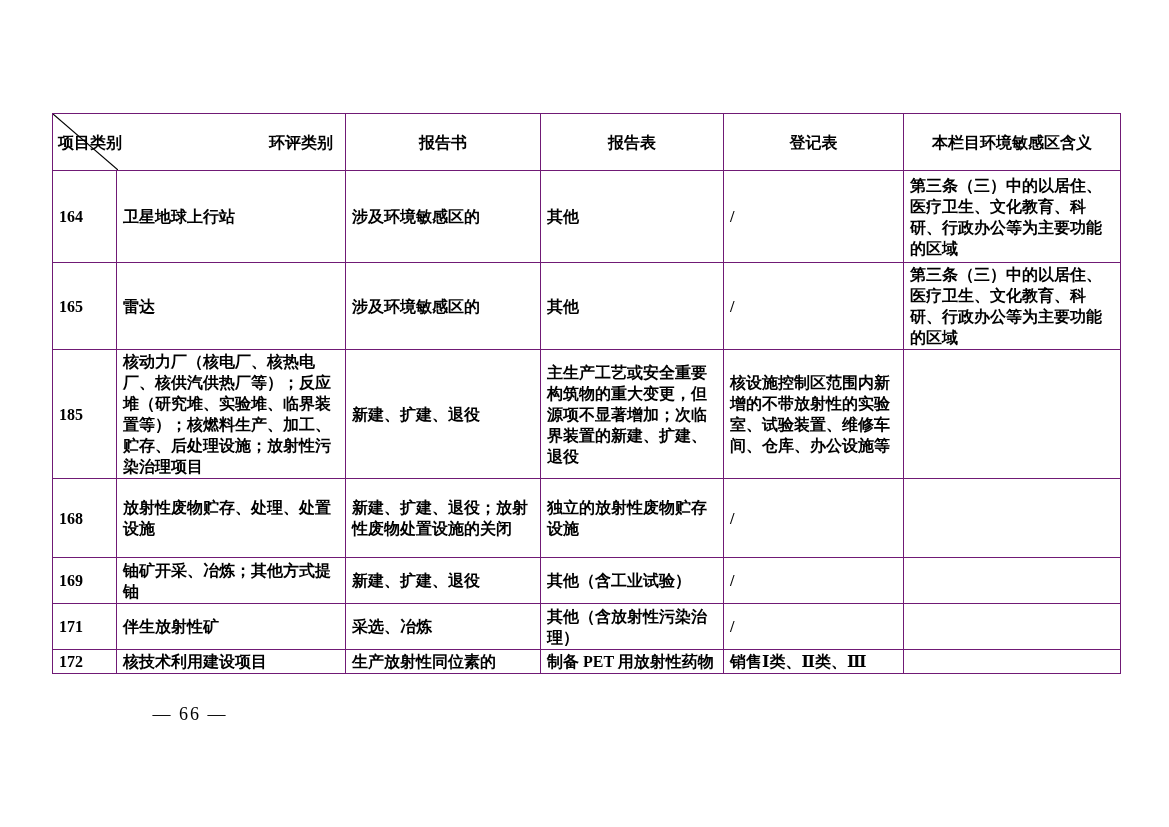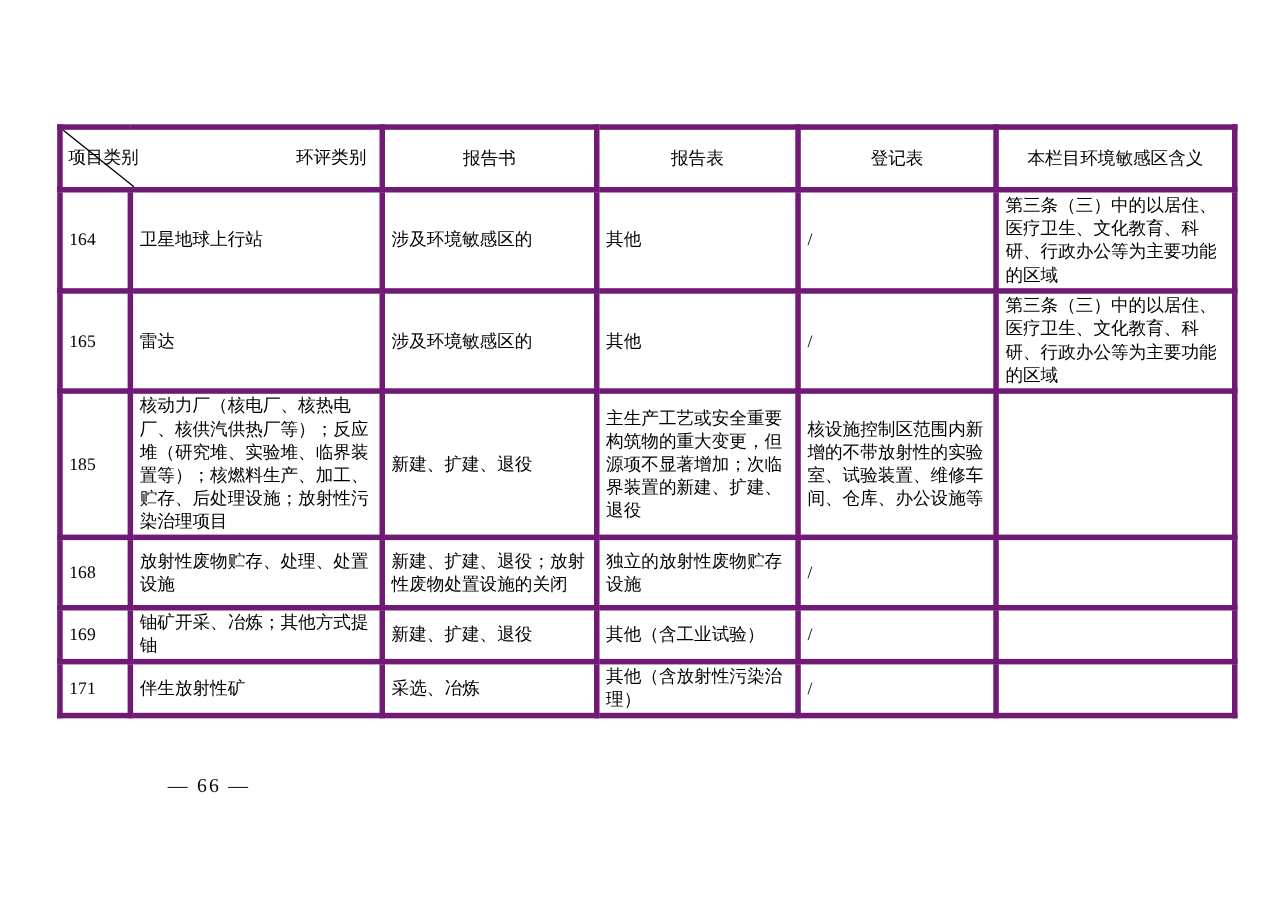--- a/index.html
+++ b/index.html
@@ -18,23 +18,23 @@
   table.catalog {
     position: absolute;
     left: 52px;
     top: 113px;
     width: 1068px;
     border-collapse: collapse;
     table-layout: fixed;
   }
   table.catalog th,
   table.catalog td {
-    border: 5px solid #701a75;
+    border: 1px solid #701a75;
     font-size: 16px;
-    font-weight: normal;
+    font-weight: bold;
     line-height: 21px;
     padding: 1px 4px 1px 6px;
     vertical-align: middle;
     text-align: left;
     overflow: hidden;
     word-break: break-all;
   }
   table.catalog th {
     text-align: center;
     padding: 1px 2px;
@@ -133,21 +133,21 @@
 
     <tr style="height:127px">
       <td class="num">185</td>
       <td>核动力厂（核电厂、核热电厂、核供汽供热厂等）；反应堆（研究堆、实验堆、临界装置等）；核燃料生产、加工、贮存、后处理设施；放射性污染治理项目</td>
       <td>新建、扩建、退役</td>
       <td>主生产工艺或安全重要构筑物的重大变更，但源项不显著增加；次临界装置的新建、扩建、退役</td>
       <td>核设施控制区范围内新增的不带放射性的实验室、试验装置、维修车间、仓库、办公设施等</td>
       <td class="meaning"></td>
     </tr>
 
-    <tr style="height:64px">
+    <tr style="height:79px">
       <td class="num">168</td>
       <td>放射性废物贮存、处理、处置设施</td>
       <td>新建、扩建、退役；放射性废物处置设施的关闭</td>
       <td>独立的放射性废物贮存设施</td>
       <td>/</td>
       <td class="meaning"></td>
     </tr>
 
     <tr style="height:46px">
       <td class="num">169</td>
@@ -161,16 +161,24 @@
 
     <tr style="height:46px">
       <td class="num">171</td>
       <td>伴生放射性矿</td>
       <td>采选、冶炼</td>
       <td>其他（含放射性污染治理）</td>
       <td>/</td>
       <td class="meaning"></td>
     </tr>
 
+    <tr style="height:23px">
+      <td class="num">172</td>
+      <td>核技术利用建设项目</td>
+      <td>生产放射性同位素的</td>
+      <td>制备 PET 用放射性药物</td>
+      <td>销售Ⅰ类、Ⅱ类、Ⅲ</td>
+      <td class="meaning"></td>
+    </tr>
   </tbody>
 </table>
 
 <div class="page-number">— 66 —</div>
 
 </body></html>

